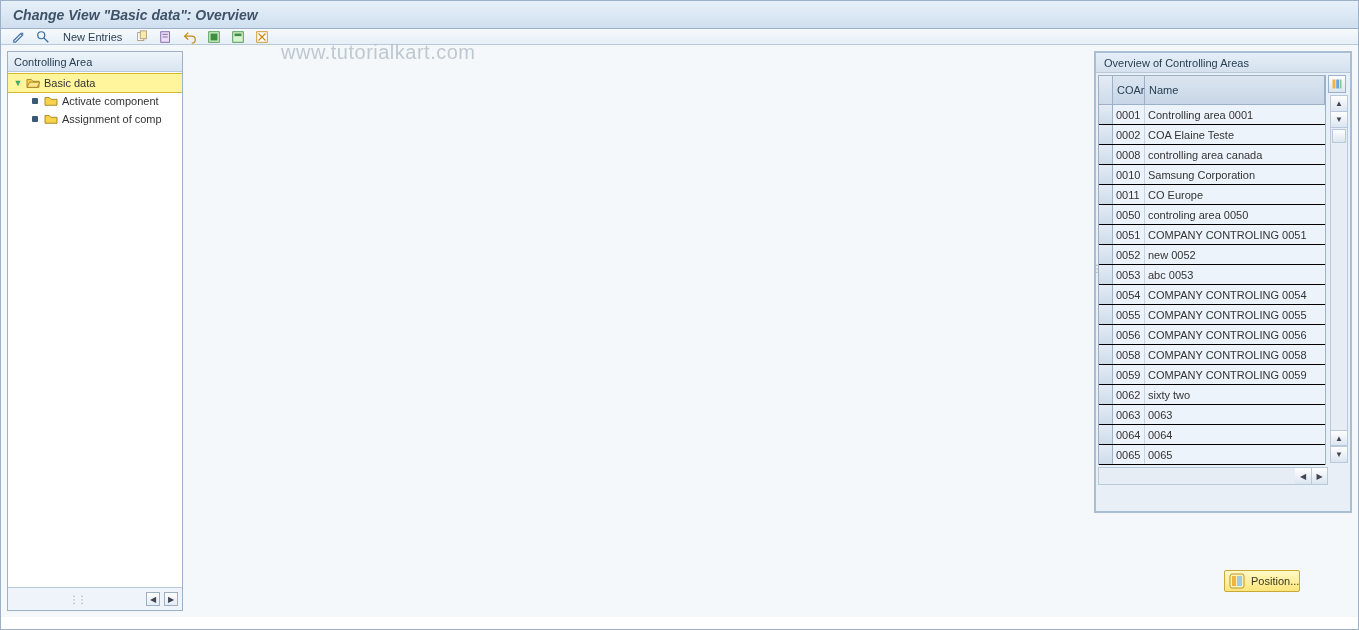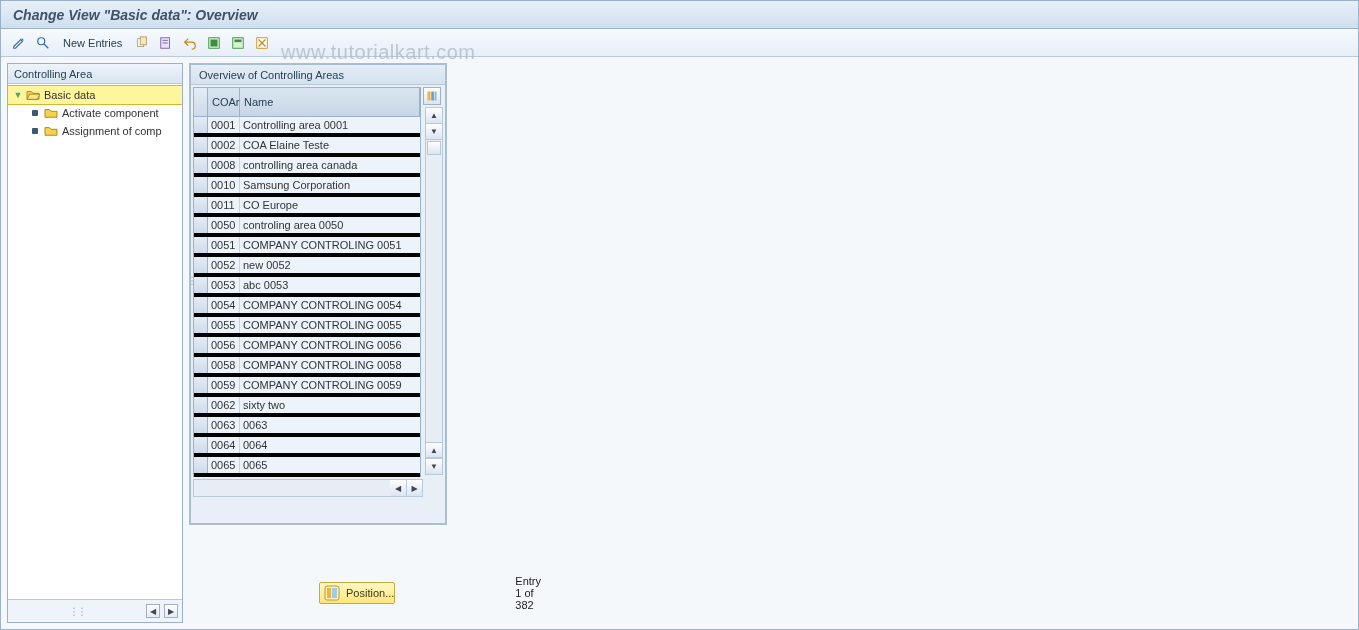--- a/index.html
+++ b/index.html
@@ -2,26 +2,26 @@
 <html><head>
 <meta charset="utf-8">
 <style>
   * { box-sizing: border-box; }
   html, body { margin:0; padding:0; width:1359px; height:630px; font-family: Arial, sans-serif; font-size:11px; color:#333; background:#fff; overflow:hidden; }
   .app { width:1359px; height:630px; position:relative; border:1px solid #9cb1c7; }
   
   .titlebar { height:28px; background:linear-gradient(#e7f0f9,#cfdfef); border-bottom:1px solid #9cb1c7; display:flex; align-items:center; padding:0 12px; }
   .titlebar .title { font-style:italic; font-weight:bold; font-size:14px; color:#3f5267; }
   
-  .toolbar { height:28px; background:linear-gradient(#f6fafd,#e6eef7); border-bottom:1px solid #b8c9db; display:flex; align-items:center; padding:0 8px; gap:4px; position:relative; }
+  .toolbar { height:16px; background:linear-gradient(#f6fafd,#e6eef7); border-bottom:1px solid #b8c9db; display:flex; align-items:center; padding:0 8px; gap:4px; position:relative; }
   .tb-btn { width:20px; height:20px; border:1px solid transparent; border-radius:2px; background:transparent; display:flex; align-items:center; justify-content:center; cursor:pointer; }
   .tb-text { padding:0 6px; height:20px; display:flex; align-items:center; cursor:pointer; border-radius:2px; font-size:11px; color:#2a4053; }
   .watermark { position:absolute; left:280px; top:12px; font-size:20px; color:rgba(176,187,197,0.8); letter-spacing:0.5px; pointer-events:none; font-family: 'Segoe UI', Arial, sans-serif; }
   
-  .main { display:flex; height:calc(100% - 56px); padding:6px; gap:6px; background:#f5f8fb; }
+  .main { display:flex; height:calc(100% - 56px); padding:6px; background:#f5f8fb;justify-content:space-between; }
   
   .sidebar { width:176px; display:flex; flex-direction:column; }
   .tree-panel { flex:1; border:1px solid #9cb1c7; background:#fff; display:flex; flex-direction:column; overflow:hidden; }
   .tree-header { height:20px; background:linear-gradient(#eef4fa,#d9e5f1); border-bottom:1px solid #b8c9db; padding:0 6px; display:flex; align-items:center; font-size:11px; color:#2a4053; }
   .tree-body { flex:1; background:#fff; padding:2px 0; overflow:hidden; position:relative; }
   .tree-item { height:18px; display:flex; align-items:center; padding:0 4px; white-space:nowrap; font-size:11px; cursor:pointer; }
   .tree-item .exp { width:12px; text-align:center; color:#4a6; font-size:9px; margin-right:2px; }
   .folder-icon { width:14px; height:12px; margin-right:4px; display:inline-block; }
   .tree-selected { background:#fff59d; outline:1px solid #d4b830; }
   .tree-sub { padding-left:24px; }
@@ -34,21 +34,21 @@
   .table-panel-splitter { position:absolute; left:-4px; top:50%; width:6px; height:40px; transform:translateY(-50%); }
   .table-title { height:20px; background:linear-gradient(#e5eef7,#d4e1ee); display:flex; align-items:center; padding:0 8px; border-bottom:1px solid #b8c9db; font-size:11px; color:#2a4053; }
   .grid-wrap { position:relative; padding:2px 2px 22px 2px; }
   .grid-header { display:flex; background:linear-gradient(#dbe5f0,#c7d6e7); border:1px solid #9cb1c7; }
   .gh-sel { width:14px; border-right:1px solid #9cb1c7; background:linear-gradient(#e4ecf5,#cedbea); }
   .gh-col { height:28px; display:flex; align-items:center; padding:0 4px; font-size:11px; color:#2a4053; border-right:1px solid #9cb1c7; }
   .gh-coar { width:32px; }
   .gh-name { flex:1; }
   .grid-body { position:relative; }
   .grid-rows { border-left:1px solid #9cb1c7; border-right:1px solid #9cb1c7; width:228px; max-height:400px; overflow:hidden; }
-  .grow { display:flex; height:20px; border-bottom:4px solid #000000; }
+  .grow { display:flex; height:20px; border-bottom:1px solid #000000; }
   .gc-sel { width:14px; background:linear-gradient(#e4ecf5,#cedbea); border-right:1px solid #9cb1c7; cursor:pointer; }
   .gc-coar { width:32px; border-right:1px solid #c8d4e2; display:flex; align-items:center; padding:0 3px; background:#edf3fa; font-size:11px; }
   .gc-name { flex:1; display:flex; align-items:center; padding:0 3px; background:#edf3fa; font-size:11px; }
   .vscroll { position:absolute; right:2px; top:22px; bottom:24px; width:18px; background:#e6edf5; border:1px solid #b8c9db; display:flex; flex-direction:column; }
   .vs-btn { height:16px; background:linear-gradient(#fefefe,#dbe5f0); display:flex; align-items:center; justify-content:center; font-size:8px; color:#445; cursor:pointer; border-bottom:1px solid #b8c9db;}
   .vs-btn.last{border-top:1px solid #b8c9db;border-bottom:none;}
   .vs-track { flex:1; position:relative; }
   .vs-page { width:14px; height:14px; margin:1px auto; background:linear-gradient(#fefefe,#dbe5f0); border:1px solid #b8c9db; }
   .hscroll { position:absolute; left:2px; right:22px; bottom:2px; height:18px; background:#e6edf5; border:1px solid #b8c9db; display:flex; }
   .hs-btn { width:16px; background:linear-gradient(#fefefe,#dbe5f0); display:flex; align-items:center; justify-content:center; font-size:8px; color:#445; cursor:pointer; }

